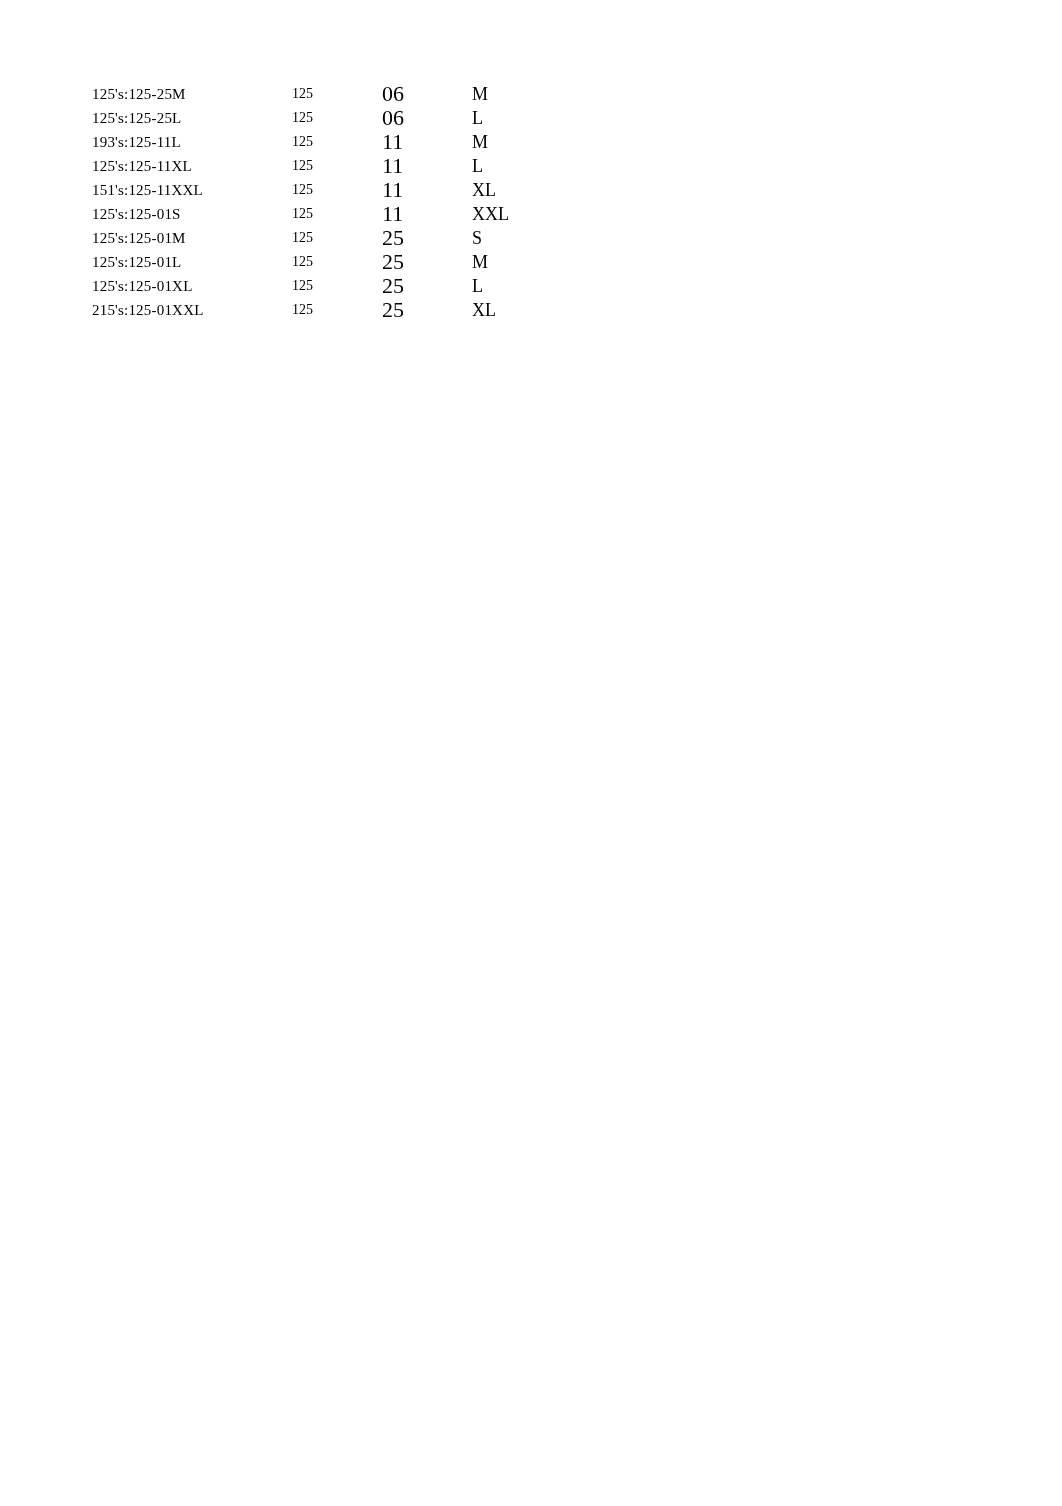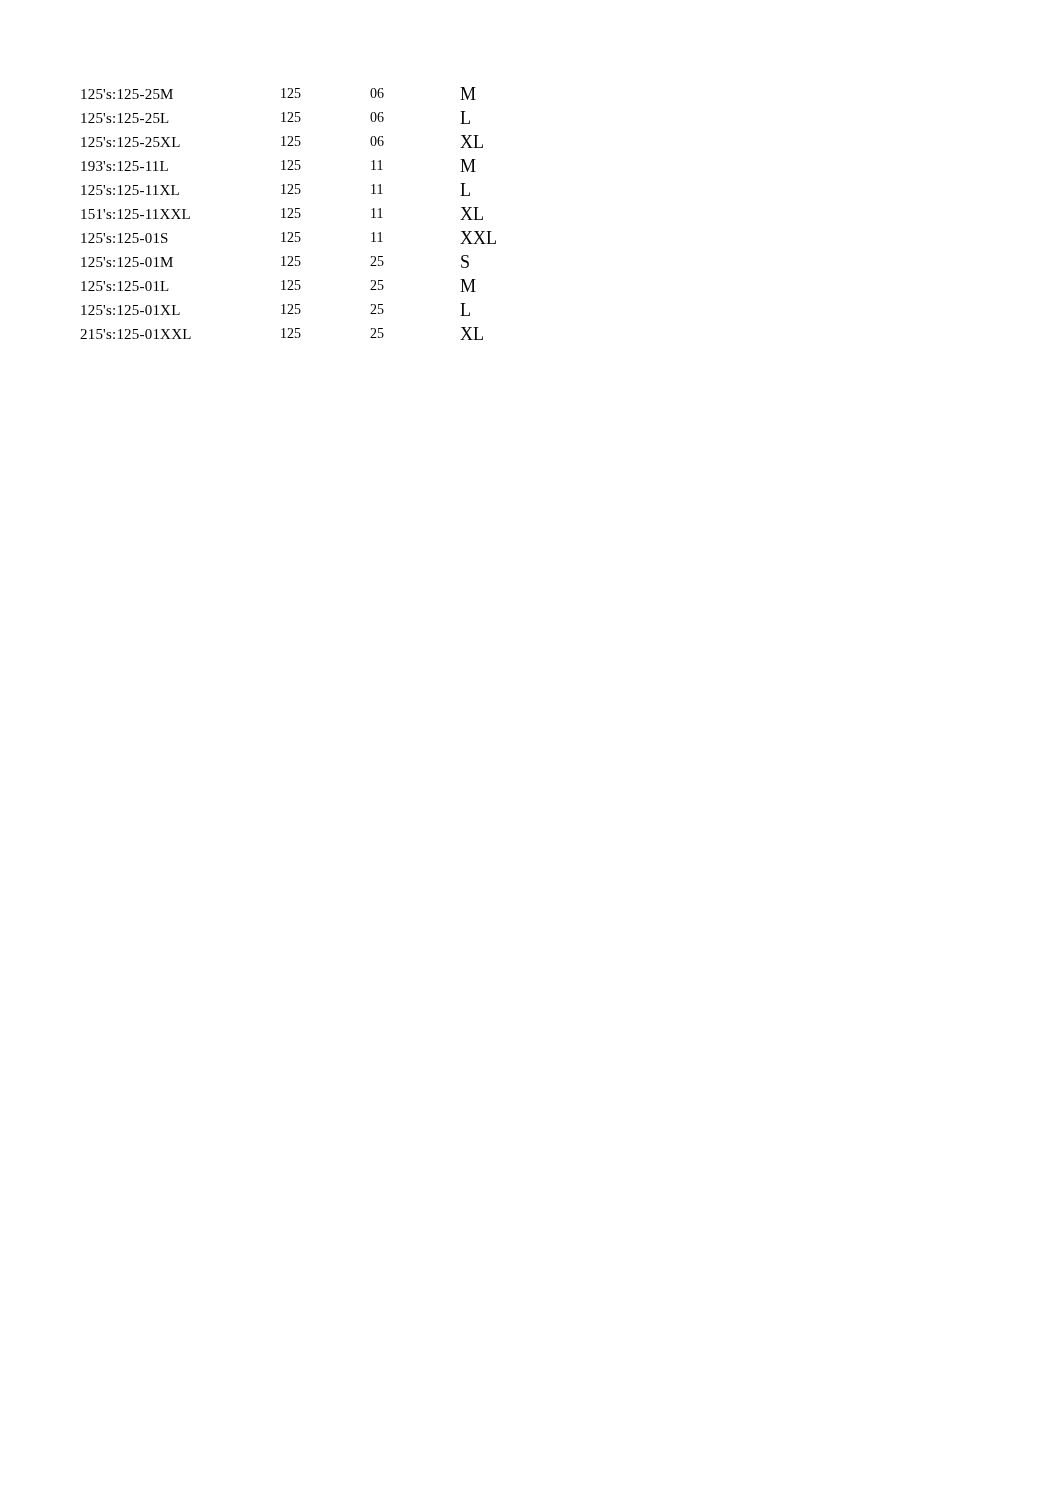--- a/index.html
+++ b/index.html
@@ -11,40 +11,41 @@
       font-family: "Times New Roman", Times, serif;
       color: #000000;
     }
     .page {
       box-sizing: border-box;
       padding-top: 82px;
       padding-left: 80px;
     }
     table {
       border-collapse: collapse;
+      margin-left: 12px;
     }
     td {
       vertical-align: middle;
       padding: 0;
     }
     .col-label {
       width: 200px;
       font-size: 15px;
       line-height: 24px;
       letter-spacing: 0.2px;
     }
     .col-a {
       width: 90px;
       font-size: 14px;
       line-height: 24px;
       text-align: left;
     }
     .col-b {
       width: 90px;
-      font-size: 14px;
+      font-size: 22px;
       line-height: 24px;
       text-align: left;
     }
     .col-c {
       width: 80px;
       font-size: 18px;
       line-height: 24px;
       text-align: left;
     }
   </style>
@@ -58,26 +59,20 @@
         <td class="col-label">125's:125-25M</td>
         <td class="col-a">125</td>
         <td class="col-b">06</td>
         <td class="col-c">M</td>
       </tr>
       <tr>
         <td class="col-label">125's:125-25L</td>
         <td class="col-a">125</td>
         <td class="col-b">06</td>
         <td class="col-c">L</td>
-      </tr>
-      <tr>
-        <td class="col-label">125's:125-25XL</td>
-        <td class="col-a">125</td>
-        <td class="col-b">06</td>
-        <td class="col-c">XL</td>
       </tr>
       <tr>
         <td class="col-label">193's:125-11L</td>
         <td class="col-a">125</td>
         <td class="col-b">11</td>
         <td class="col-c">M</td>
       </tr>
       <tr>
         <td class="col-label">125's:125-11XL</td>
         <td class="col-a">125</td>

